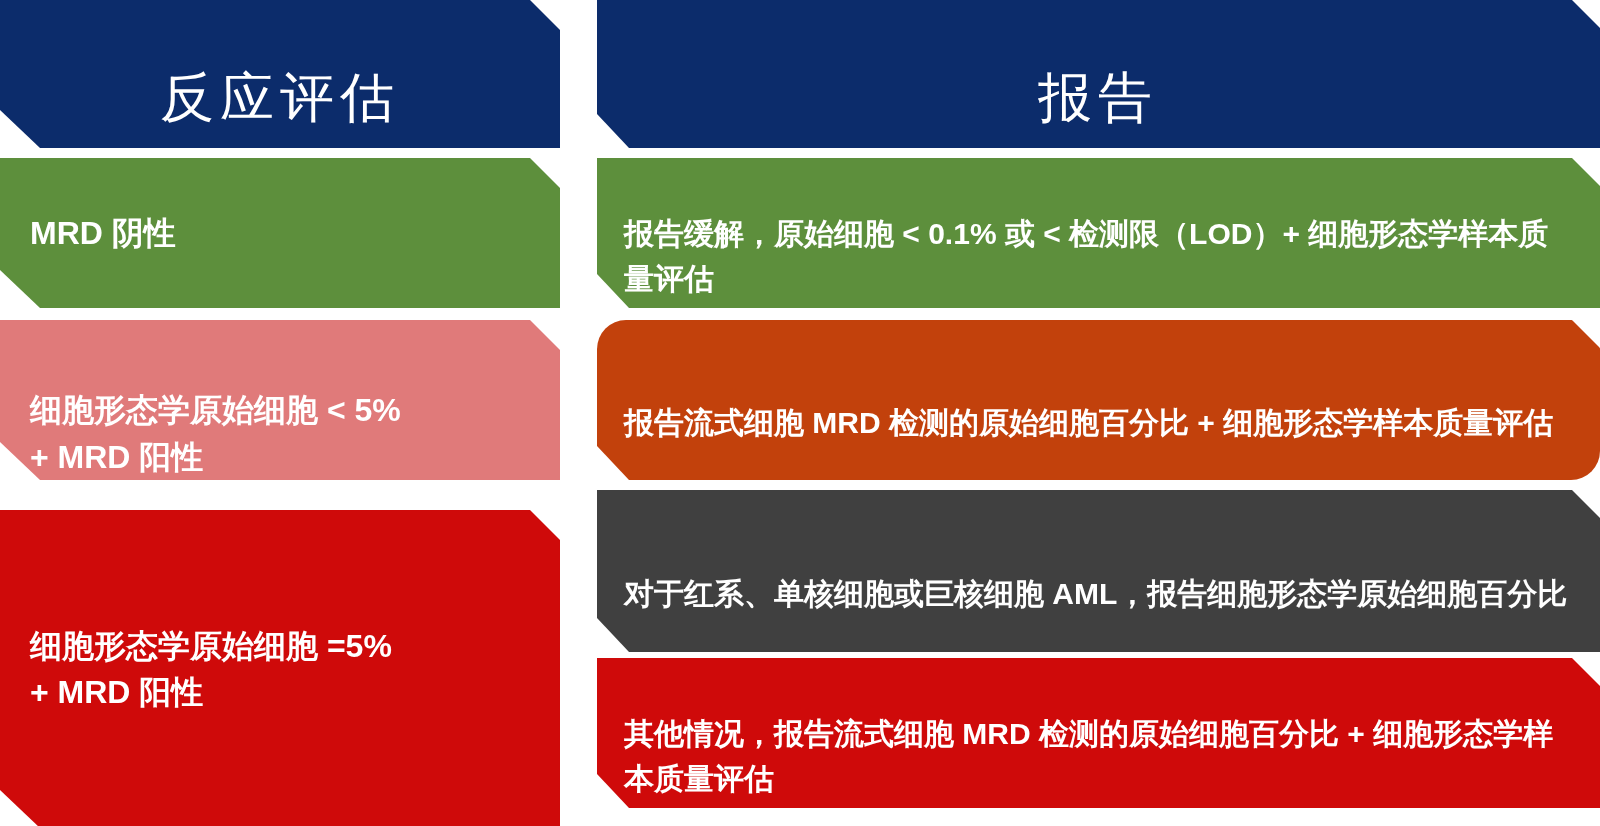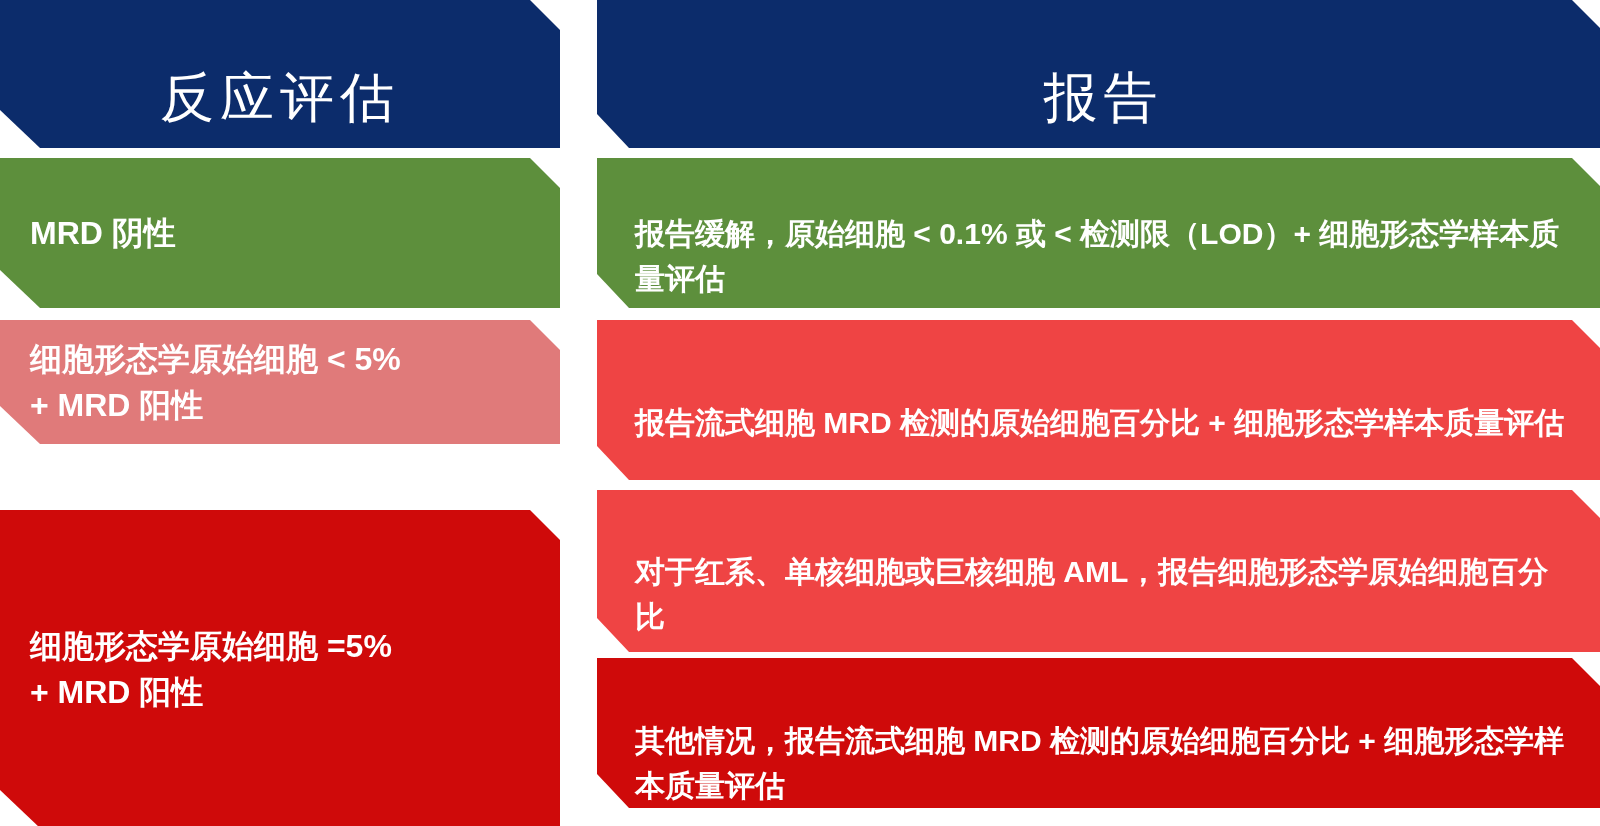--- a/index.html
+++ b/index.html
@@ -86,35 +86,35 @@
     margin-top: 45px;
   }
 
   
   .col-left  { left: 0px;   width: 560px; }
   .col-right { left: 597px; width: 1003px; }
 
   
   #hdr-left   { top: 0px;   height: 148px; }
   #row-green-left { top: 158px; height: 150px; }
-  #row-pink-left  { top: 320px; height: 124px; }
+  #row-pink-left  { top: 320px; height: 160px; align-items: flex-end; }
   #row-red-left   { top: 490px; height: 318px; margin-top: 20px; }
 
   
   #hdr-right      { top: 0px;   height: 148px; }
   #row-green-right{ top: 158px; height: 150px; }
   #row-pink-right { top: 320px; height: 160px; }
   #row-red-right-1{ top: 490px; height: 162px; }
   #row-red-right-2{ top: 658px; height: 150px; }
 
   
   #row-green-left  .txt { padding-left: 30px; }
   #row-pink-left   .txt { padding-left: 30px; }
   #row-red-left    .txt { padding-left: 30px; }
-  .col-right .txt  { padding-left: 38px; padding-right: 28px; }
+  .col-right .txt  { padding-left: 27px; padding-right: 28px; }
 </style>
 </head>
 <body>
 
 <div class="canvas">
 
   <div class="panel header left-shape col-left" id="hdr-left" style="background:#0c2c6b;">
     <span class="txt">反应评估</span>
   </div>
 
@@ -128,30 +128,30 @@
 
   <div class="panel cell-right right-shape col-right" id="row-green-right" style="background:#5d8f3c;">
     <span class="txt">报告缓解，原始细胞 &lt; 0.1% 或 &lt; 检测限（LOD）+ 细胞形态学样本质量评估</span>
   </div>
 
   <div class="panel cell-left left-shape col-left" id="row-pink-left" style="background:#e07a7a;">
     <span class="txt">细胞形态学原始细胞 &lt; 5%
 + MRD 阳性</span>
   </div>
 
-  <div class="panel cell-right right-shape col-right" id="row-pink-right" style="background:#ef4444;">
+  <div class="panel cell-right right-shape col-right" id="row-pink-right" style="background:#c2410c;border-radius:29px;">
     <span class="txt">报告流式细胞 MRD 检测的原始细胞百分比 + 细胞形态学样本质量评估</span>
   </div>
 
   <div class="panel cell-left left-shape col-left" id="row-red-left" style="background:#cf0a0a;">
     <span class="txt">细胞形态学原始细胞 =5%
 + MRD 阳性</span>
   </div>
 
-  <div class="panel cell-right right-shape col-right" id="row-red-right-1" style="background:#ef4444;">
+  <div class="panel cell-right right-shape col-right" id="row-red-right-1" style="background:#404040;">
     <span class="txt">对于红系、单核细胞或巨核细胞 AML，报告细胞形态学原始细胞百分比</span>
   </div>
 
-  <div class="panel cell-right right-shape col-right" id="row-red-right-2" style="background:#cf0a0a;align-items:flex-end;">
+  <div class="panel cell-right right-shape col-right" id="row-red-right-2" style="background:#cf0a0a;">
     <span class="txt">其他情况，报告流式细胞 MRD 检测的原始细胞百分比 + 细胞形态学样本质量评估</span>
   </div>
 
 </div>
 
 </body></html>

